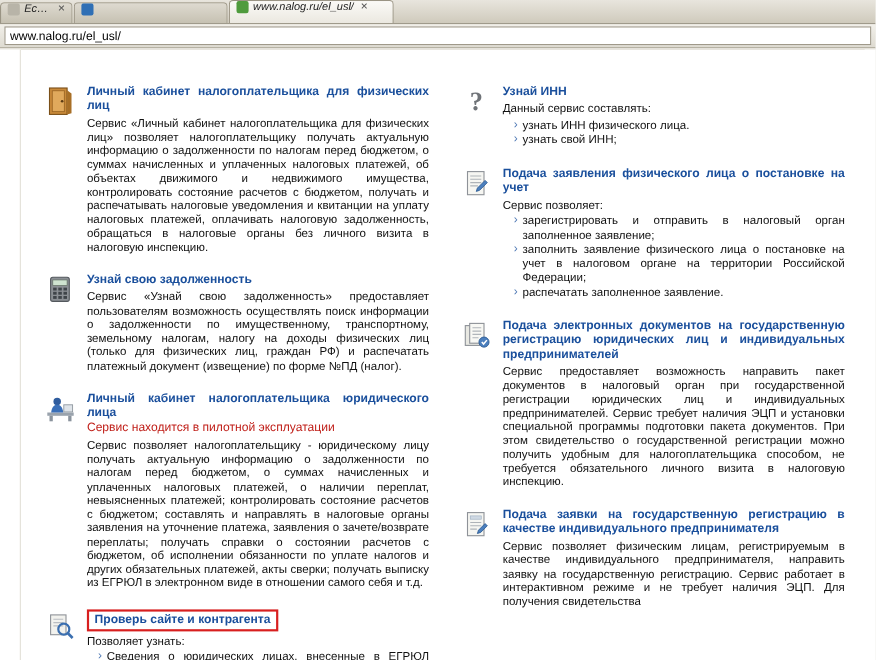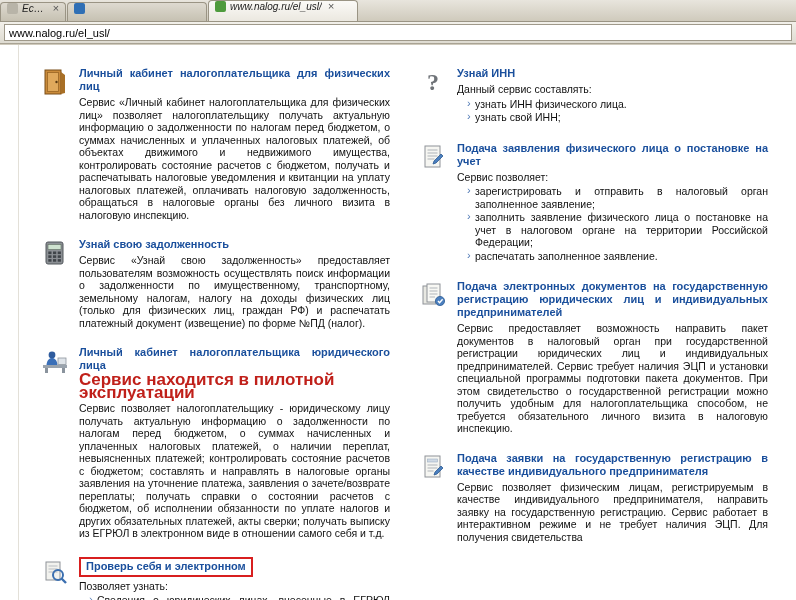--- a/index.html
+++ b/index.html
@@ -144,20 +144,21 @@
     gap: 28px;
   }
   .col {
     width: 350px;
   }
 
   .service {
     display: flex;
     gap: 9px;
     margin-bottom: 17px;
+    margin-top: 10px;
   }
   .svc-icon {
     width: 30px;
     flex: 0 0 30px;
     padding-top: 1px;
     display: flex;
     justify-content: center;
   }
   .svc-body {
     flex: 1;
@@ -166,22 +167,22 @@
   .svc-title {
     color: #1a4f9c;
     font-size: 11px;
     font-weight: bold;
     line-height: 13px;
     margin: 0 0 3px 0;
     text-align: justify;
   }
   .svc-subtitle-red {
     color: #c0201a;
-    font-size: 17px;
-    font-weight: bold;
+    font-size: 11px;
+    font-weight: normal;
     line-height: 13px;
     margin: -2px 0 3px 0;
   }
   .svc-text {
     font-size: 10.5px;
     line-height: 12.5px;
     color: #111;
     text-align: justify;
     margin: 0;
   }
@@ -321,21 +322,21 @@
                   <line x1="6.5" y1="8" x2="15.5" y2="8"></line>
                   <line x1="6.5" y1="11" x2="15.5" y2="11"></line>
                   <line x1="6.5" y1="14" x2="15.5" y2="14"></line>
                 </g>
                 <circle cx="16" cy="17" r="5" fill="none" stroke="#3b6fb0" stroke-width="2"></circle>
                 <line x1="19.5" y1="20.5" x2="24" y2="25" stroke="#3b6fb0" stroke-width="2.4"></line>
               </svg>
             </div>
             <div class="svc-body">
               <span class="highlight-box">
-                <span class="svc-title">Проверь себя и электронном</span>
+                <span class="svc-title">Проверь сайте и контрагента</span>
               </span>
               <p class="svc-text">Позволяет узнать:</p>
               <ul class="svc-list">
                 <li>Сведения о юридических лицах, внесенные в ЕГРЮЛ (публикация)</li>
 
               </ul>
             </div>
           </div>
 
         </div>

